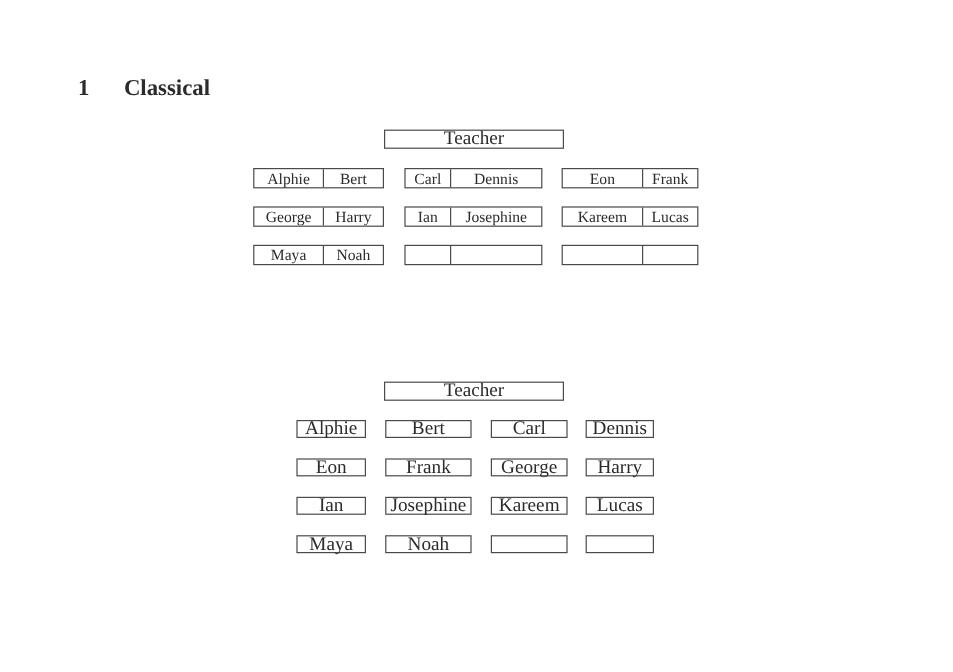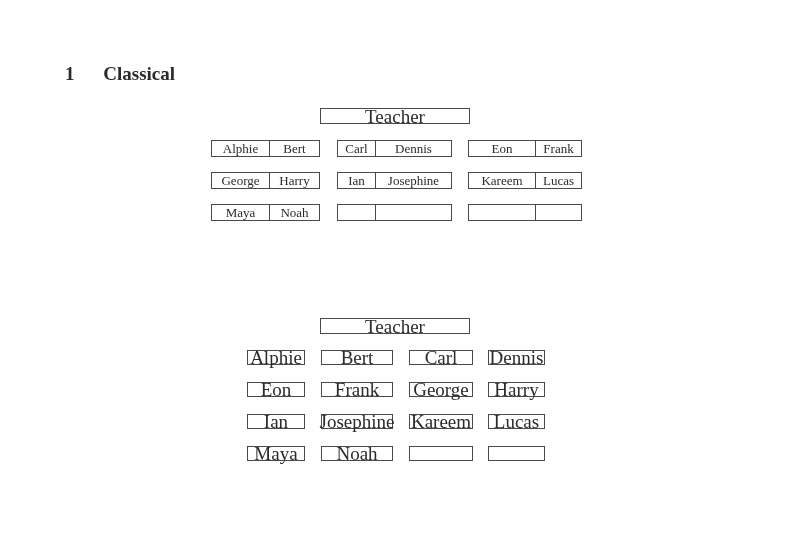--- a/index.html
+++ b/index.html
@@ -3,21 +3,21 @@
 <meta charset="utf-8">
 <style>
   :root { --ink:#2b2b2b; --line:#4a4a4a; --paper:#ffffff; }
   * { margin:0; padding:0; box-sizing:border-box; }
   html,body { background:#fff; }
   body { font-family:"Liberation Serif","DejaVu Serif",serif; }
   .page { position:relative; width:794px; height:476px; background:var(--paper); color:var(--ink); overflow:hidden; }
   .heading { position:absolute; left:65px; font-weight:bold; font-size:19px; white-space:nowrap; }
   .sec-num { display:inline-block; }
   .sec-title { display:inline-block; margin-left:24px; }
-  .box { position:absolute; border:1px solid var(--line); display:flex; align-items:center; justify-content:center; font-size:19px; line-height:1; background:var(--paper); }
+  .box { position:absolute; border:1px solid var(--line); display:flex; align-items:center; justify-content:center; font-size:16px; line-height:1; background:var(--paper); }
   .desk { position:absolute; border:1px solid var(--line); display:flex; height:17px; background:var(--paper); }
   .seat { display:flex; align-items:center; justify-content:center; font-size:13px; line-height:1; height:100%; }
   .seat.second { border-left:1px solid var(--line); flex:1; }
   .pagenum { position:absolute; left:0; right:0; top:515px; text-align:center; font-size:13px; }
 </style>
 </head>
 <body>
 
 <div class="page">
 

